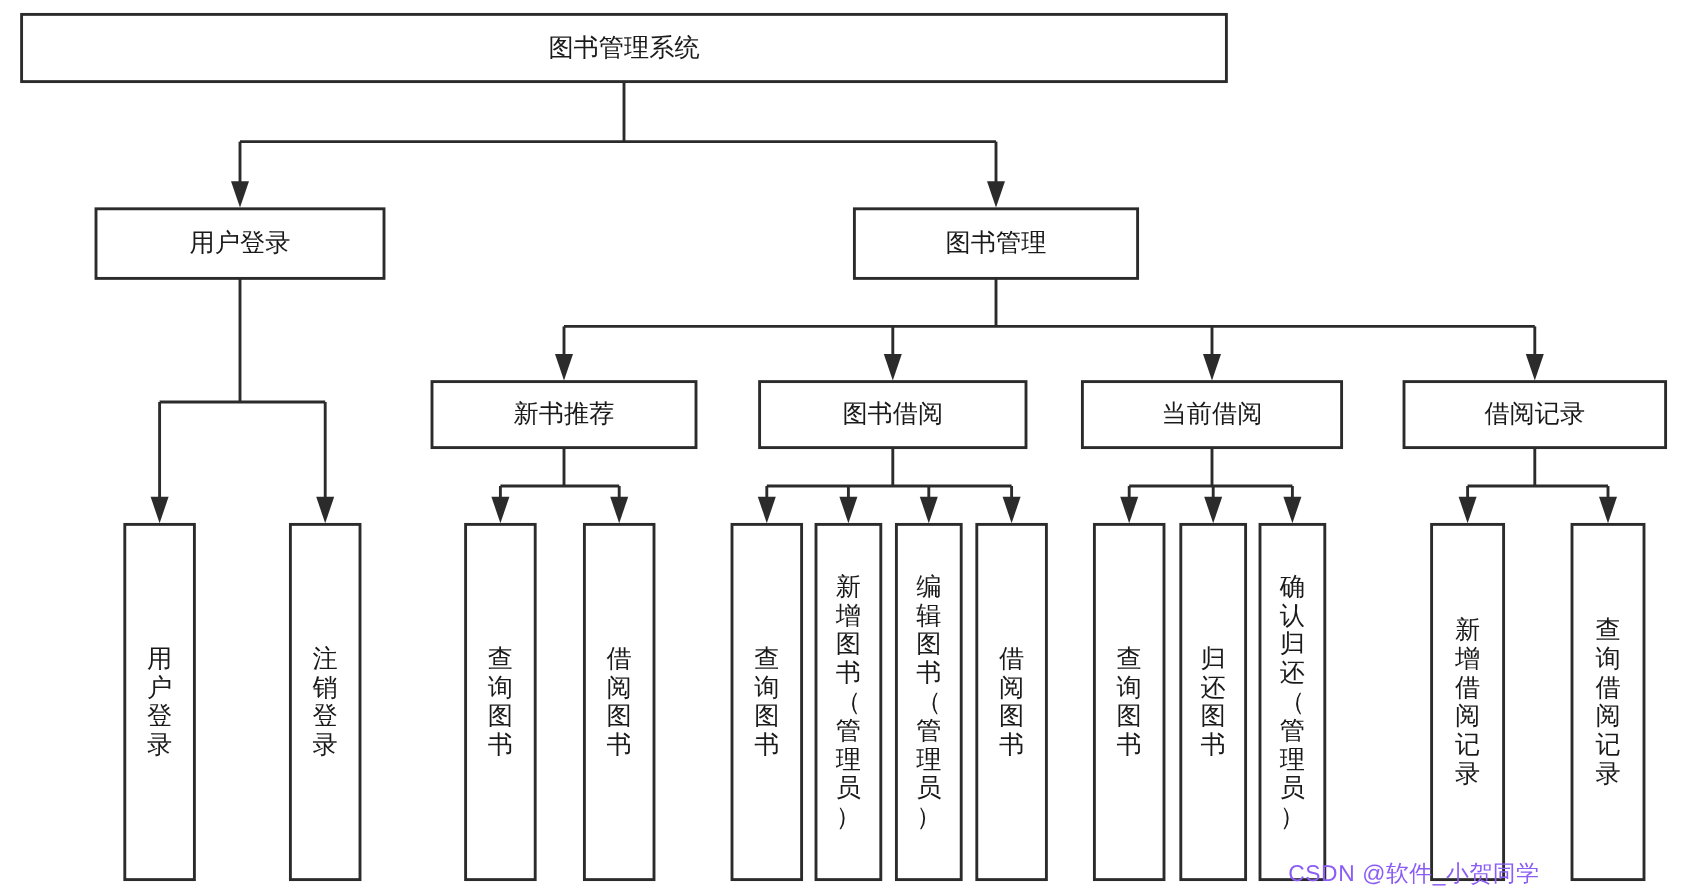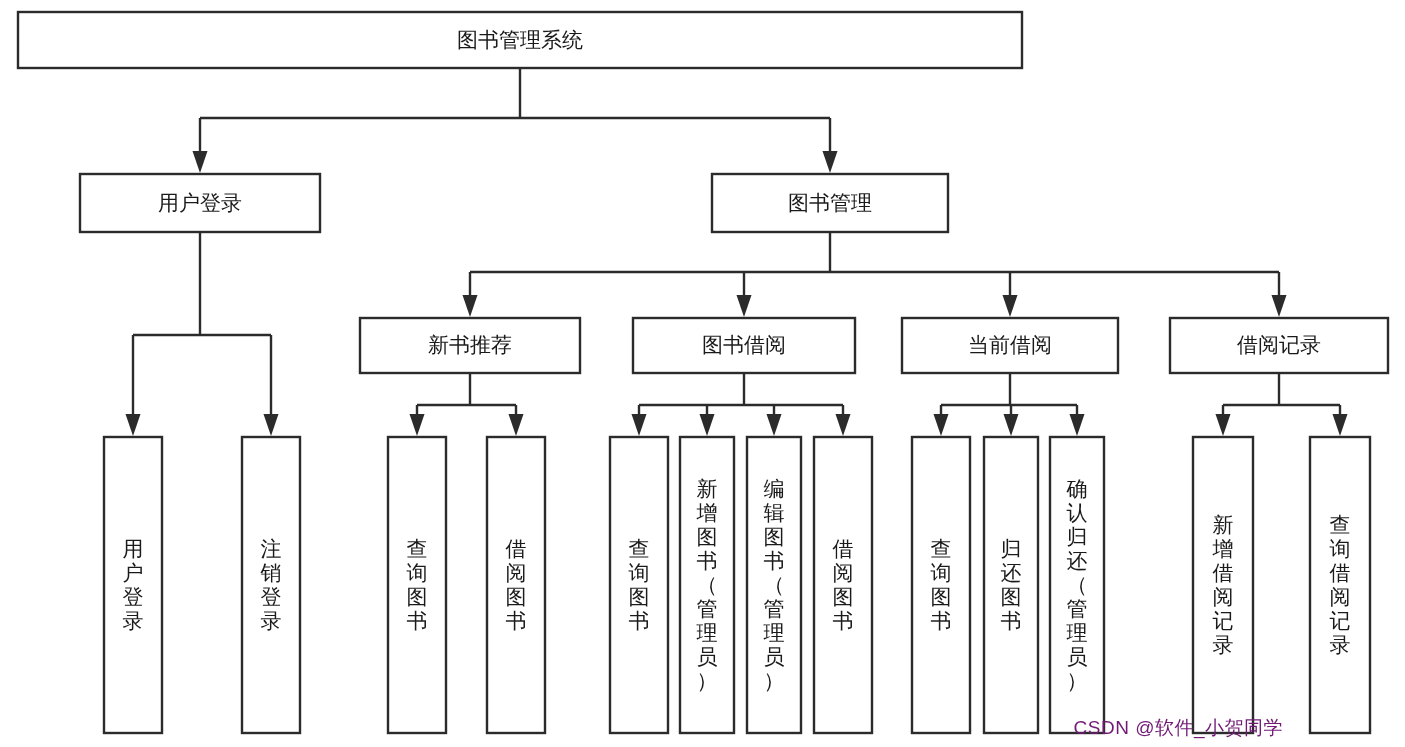--- a/index.html
+++ b/index.html
@@ -56,21 +56,21 @@
     fill: #1a1a1a;
     text-anchor: middle;
     white-space: pre;
   }
   .watermark {
     position: absolute;
     right: 8px;
     bottom: 6px;
     font-family: "Liberation Sans", "DejaVu Sans", sans-serif;
     font-size: 19px;
-    color: #701a75;
+    color: #8b5cf6;
     letter-spacing: 0.5px;
     user-select: none;
     pointer-events: none;
     white-space: nowrap;
   }
 </style>
 </head>
 <body>
 
 <div id="diagram-root">

